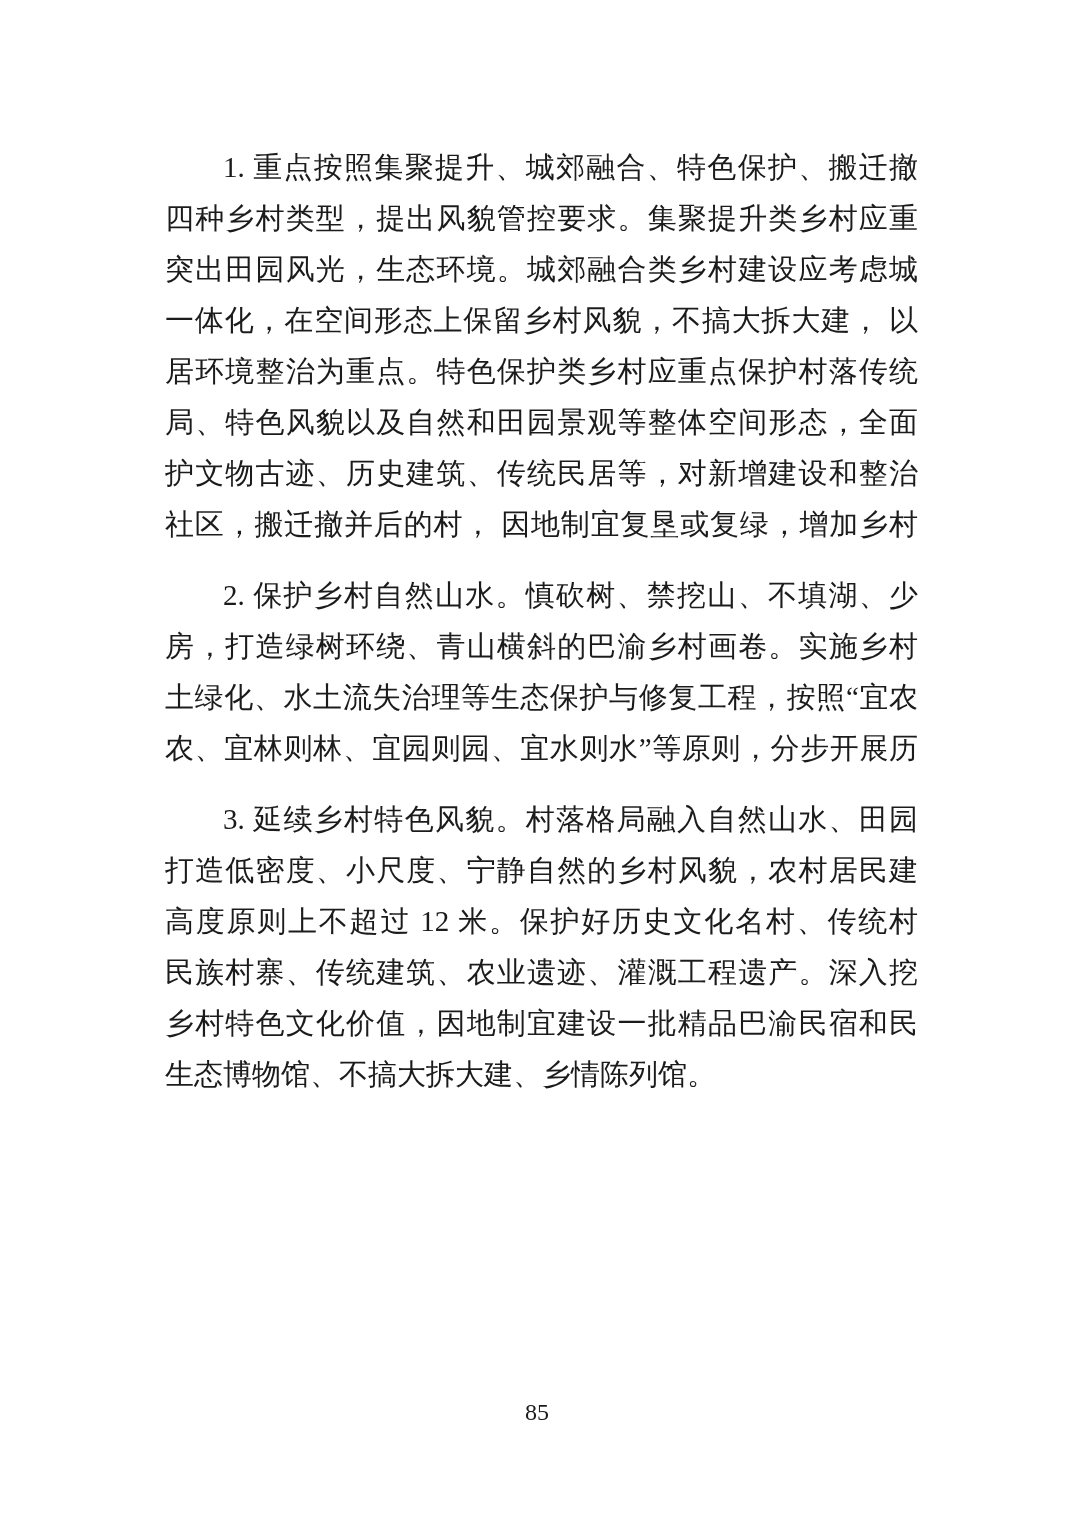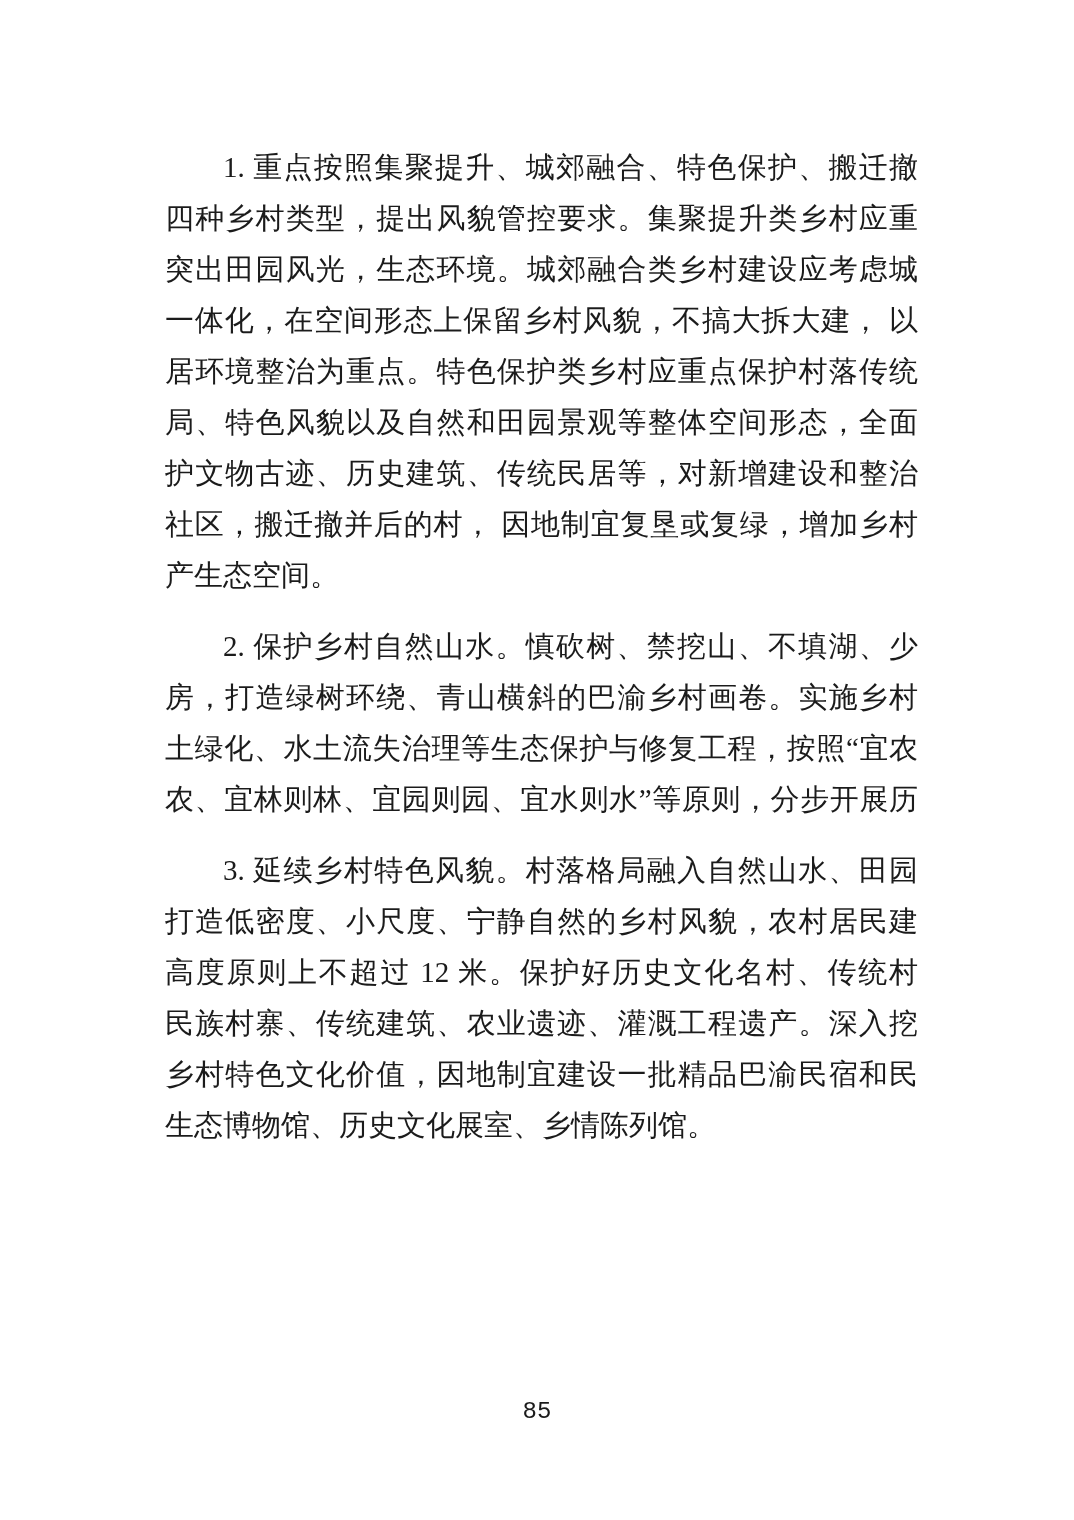--- a/index.html
+++ b/index.html
@@ -45,53 +45,51 @@
   }
   .page-number {
     position: absolute;
     top: 1398px;
     left: 0;
     width: 100%;
     text-align: center;
     font-size: 24px;
     line-height: 28px;
     color: #1b1b1b;
-    font-family: Liberation Mono, monospace;
   }
 </style>
 </head>
 <body>
 
 <div class="page">
   <div class="doc-body">
 
     <div class="para">
       <div class="line first">1. 重点按照集聚提升、城郊融合、特色保护、搬迁撤并</div>
       <div class="line">四种乡村类型，提出风貌管控要求。集聚提升类乡村应重点</div>
       <div class="line">突出田园风光，生态环境。城郊融合类乡村建设应考虑城镇</div>
       <div class="line">一体化，在空间形态上保留乡村风貌，不搞大拆大建， 以人</div>
       <div class="line">居环境整治为重点。特色保护类乡村应重点保护村落传统格</div>
       <div class="line">局、特色风貌以及自然和田园景观等整体空间形态，全面保</div>
       <div class="line">护文物古迹、历史建筑、传统民居等，对新增建设和整治行</div>
       <div class="line">社区，搬迁撤并后的村， 因地制宜复垦或复绿，增加乡村生</div>
-      <div class="line last">产生态空间。</div>
     </div>
 
     <div class="para">
       <div class="line first">2. 保护乡村自然山水。慎砍树、禁挖山、不填湖、少拆</div>
       <div class="line">房，打造绿树环绕、青山横斜的巴渝乡村画卷。实施乡村国</div>
       <div class="line">土绿化、水土流失治理等生态保护与修复工程，按照“宜农则</div>
       <div class="line">农、宜林则林、宜园则园、宜水则水”等原则，分步开展历史</div>
     </div>
 
     <div class="para">
       <div class="line first">3. 延续乡村特色风貌。村落格局融入自然山水、田园肌</div>
       <div class="line">打造低密度、小尺度、宁静自然的乡村风貌，农村居民建筑</div>
       <div class="line">高度原则上不超过 12 米。保护好历史文化名村、传统村落、</div>
       <div class="line">民族村寨、传统建筑、农业遗迹、灌溉工程遗产。深入挖掘</div>
       <div class="line">乡村特色文化价值，因地制宜建设一批精品巴渝民宿和民俗</div>
-      <div class="line last">生态博物馆、历史文化展室、乡情陈列馆。</div>
+      <div class="line last">生态博物馆、不搞大拆大建、乡情陈列馆。</div>
     </div>
 
   </div>
 
   <div class="page-number">85</div>
 </div>
 
 </body></html>

